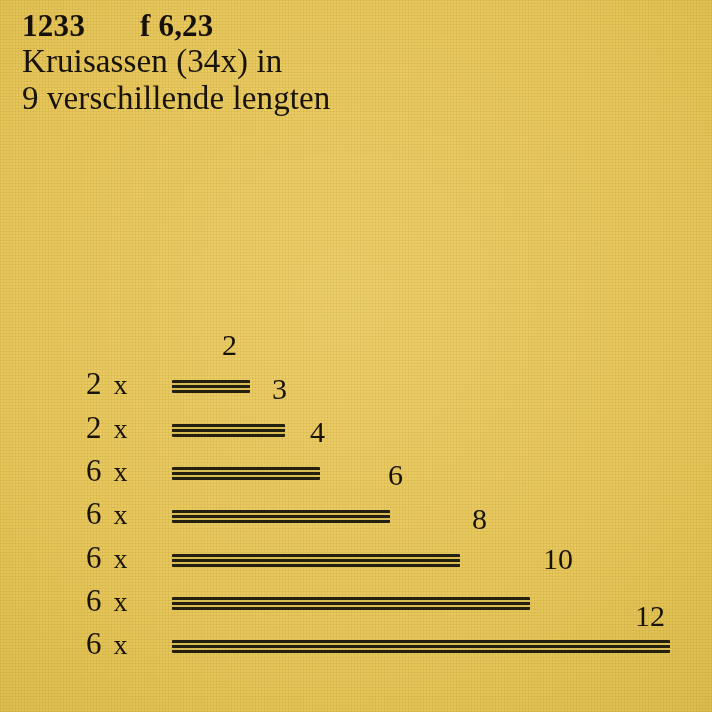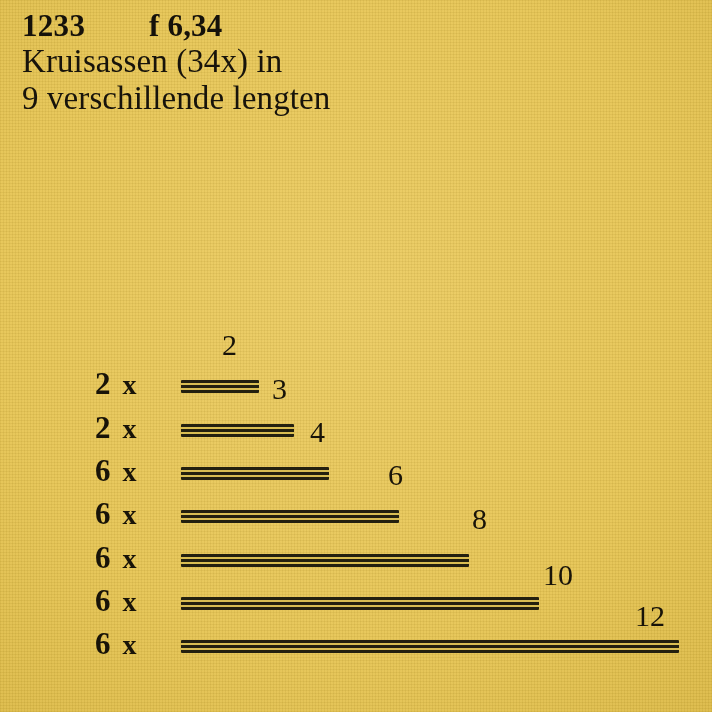--- a/index.html
+++ b/index.html
@@ -33,21 +33,20 @@
     width: 660px;
   }
   .title-row {
     display: flex;
     align-items: baseline;
     font-weight: bold;
     font-size: 31px;
     line-height: 1.0;
     color: #15110a;
     letter-spacing: 0.3px;
-    gap: 9px;
   }
   .title-row .item-no {
     min-width: 118px;
   }
   .title-row .price {
     letter-spacing: 0.2px;
   }
   .desc {
     font-size: 33px;
     line-height: 1.12;
@@ -62,25 +61,24 @@
   
   .diagram {
     position: absolute;
     left: 0;
     top: 318px;
     width: 712px;
     height: 394px;
   }
   .axle-row {
     position: absolute;
-    left: 9px;
+    left: 0;
     width: 608px;
     height: 46px;
     display: block;
-    font-weight: bold;
   }
   .qty {
     position: absolute;
     left: 86px;
     top: 0;
     font-size: 31px;
     color: #181308;
     letter-spacing: 1px;
     white-space: nowrap;
   }
@@ -110,21 +108,21 @@
   }
 </style>
 </head>
 <body>
 
 <div class="page">
 
   <div class="header">
     <div class="title-row">
       <span class="item-no">1233</span>
-      <span class="price">f 6,34</span>
+      <span class="price">f 6,23</span>
     </div>
     <div class="desc">
       <div class="line">Kruisassen (34x) in</div>
       <div class="line">9 verschillende lengten</div>
     </div>
   </div>
 
   <div class="diagram">
 
     <div class="axle-row" style="top:48px;">
@@ -160,17 +158,17 @@
     <div class="axle-row" style="top:308px;">
       <span class="qty"><span>6</span><span class="mult">x</span></span>
       <div class="bar" style="width:498px;"></div>
     </div>
 
     <span class="len-label" style="left:222px; top:10px;">2</span>
     <span class="len-label" style="left:272px; top:54px;">3</span>
     <span class="len-label" style="left:310px; top:97px;">4</span>
     <span class="len-label" style="left:388px; top:140px;">6</span>
     <span class="len-label" style="left:472px; top:184px;">8</span>
-    <span class="len-label" style="left:543px; top:240px;text-align:right;">10</span>
+    <span class="len-label" style="left:543px; top:224px;text-align:right;">10</span>
     <span class="len-label" style="left:635px; top:281px;">12</span>
 
   </div>
 </div>
 
 </body></html>

